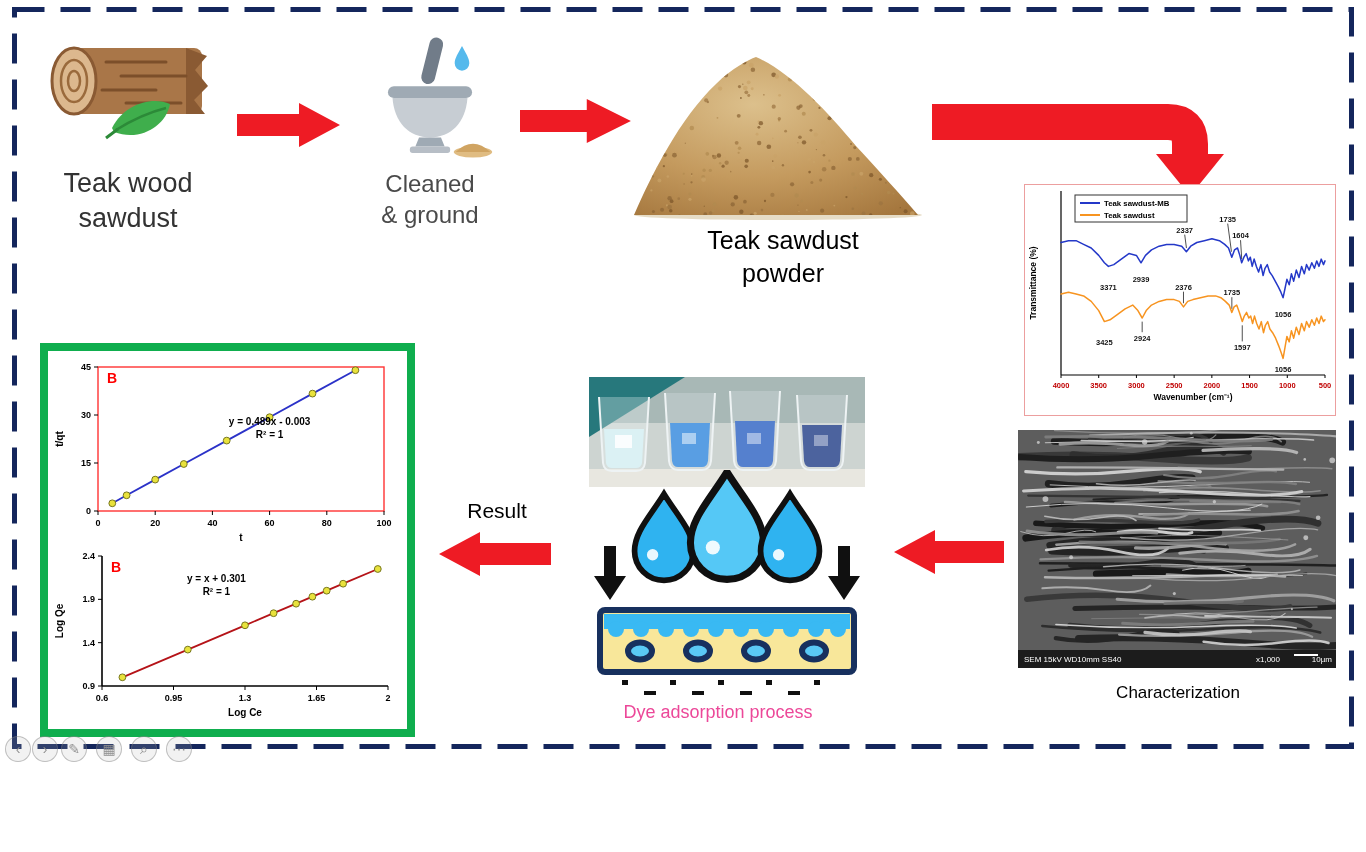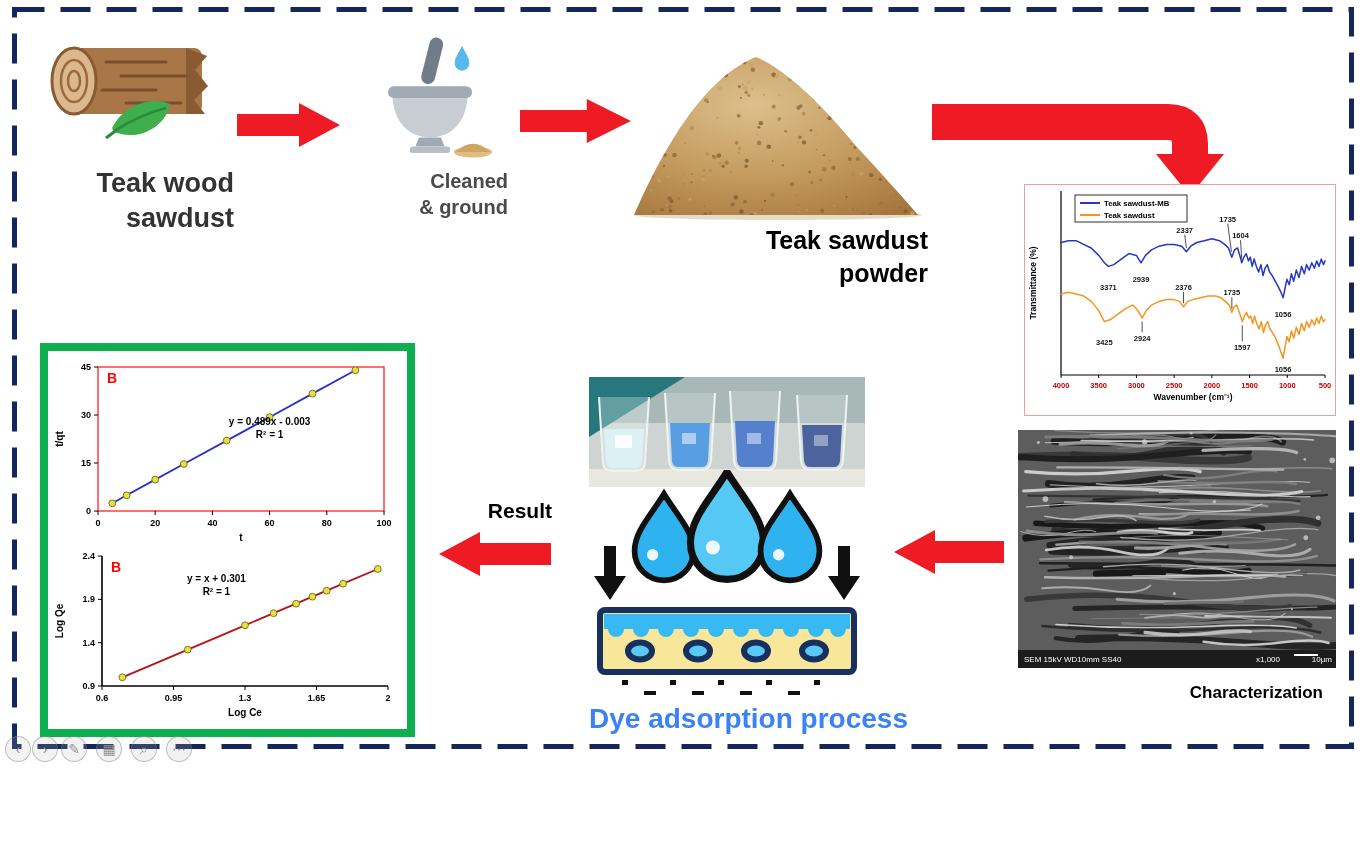--- a/index.html
+++ b/index.html
@@ -1,20 +1,20 @@
 <!DOCTYPE html>
 <html><head>
 <meta charset="utf-8">
 <style>
   *{margin:0;padding:0;box-sizing:border-box}
   html,body{width:1366px;height:852px;overflow:hidden;background:#fff}
   body{font-family:"Liberation Sans",sans-serif}
   #canvas{position:relative;width:1366px;height:852px;background:#fff}
   .abs{position:absolute}
-  .label{position:absolute;font-weight:bold;color:#111;text-align:right;white-space:pre-line;line-height:1.3}
+  .label{position:absolute;font-weight:normal;color:#111;text-align:center;white-space:pre-line;line-height:1.3}
   .chart-frame{position:absolute;border:1px solid #ec9f9f;background:#fff}
   #result-box{position:absolute;left:40px;top:343px;width:375px;height:394px;border:8px solid #0fae4e;background:#fff}
   .ctrl-btn{position:absolute;width:26px;height:26px;border-radius:50%;background:rgba(185,185,185,0.18);
     border:1px solid rgba(125,125,125,0.45);color:#8f8f8f;font-size:14px;display:flex;align-items:center;
     justify-content:center;cursor:pointer;user-select:none}
 </style>
 </head>
 <body>
 
 <div id="canvas">
@@ -51,21 +51,21 @@
       <rect x="62" y="2" width="15" height="52" rx="7.5" fill="#717c89"></rect>
     </g>
     <path d="M105,12 C101,20 97,25 97,31 a8,8 0 0 0 16,0 C113,25 109,20 105,12 Z" fill="#55b9ec"></path>
     <rect x="24" y="56" width="92" height="13" rx="6.5" fill="#9faab4"></rect>
     <path d="M29,69 L111,69 C109,96 93,112 70,112 C47,112 31,96 29,69 Z" fill="#c7cdd3"></path>
     <path d="M58,112 h24 l4,10 h-32 Z" fill="#9faab4"></path>
     <rect x="48" y="122" width="44" height="7" rx="3" fill="#b7bec6"></rect>
     <ellipse cx="117" cy="128" rx="21" ry="6" fill="#e0bc82"></ellipse>
     <path d="M98,128 Q117,110 136,128 Z" fill="#d0a462"></path>
   </svg>
-  <div class="label" style="left:352px;top:168px;width:156px;font-size:20px;color:#4a4a4a">Cleaned
+  <div class="label" style="left:352px;top:168px;width:156px;font-size:24px;color:#4a4a4a">Cleaned
 &amp; ground</div>
 
   <svg class="abs" style="left:520px;top:98px" width="112" height="46" viewBox="0 0 104 46" preserveAspectRatio="none">
     <polygon points="0,12 62,12 62,1 103,23 62,45 62,34 0,34" fill="#ee1b24"></polygon>
   </svg>
 
   <svg id="powder-svg" class="abs" style="left:628px;top:22px" width="296" height="198" viewBox="0 0 296 198">
     <defs>
       <radialGradient id="powg" cx="42%" cy="30%" r="85%">
         <stop offset="0" stop-color="#dcc08c"></stop>
@@ -585,21 +585,21 @@
         <rect x="78" y="210" width="6" height="5"></rect>
       <rect x="126" y="210" width="6" height="5"></rect>
         <rect x="174" y="210" width="6" height="5"></rect>
       <rect x="222" y="210" width="6" height="5"></rect>
       <rect x="52" y="221" width="12" height="4"></rect>
         <rect x="100" y="221" width="12" height="4"></rect>
       <rect x="148" y="221" width="12" height="4"></rect>
         <rect x="196" y="221" width="12" height="4"></rect>
     </g>
   </svg>
-  <div class="label" style="left:528px;top:701px;width:380px;font-size:28px;color:#3b82f6">Dye adsorption process</div>
+  <div class="label" style="left:528px;top:701px;width:380px;font-size:18px;color:#ec4899">Dye adsorption process</div>
 
   <div class="label" style="left:442px;top:497px;width:110px;font-size:21px;color:#000">Result</div>
   <svg class="abs" style="left:437px;top:531px" width="114" height="46" viewBox="0 0 114 46" preserveAspectRatio="none">
     <polygon points="114,12 43,12 43,1 2,23 43,45 43,34 114,34" fill="#ee1b24"></polygon>
   </svg>
 
   <div id="result-box">
     <svg id="kinetics-svg" class="abs" style="left:2px;top:4px" width="352" height="192" viewBox="0 0 352 192">
         <rect x="48" y="12" width="286" height="144" fill="none" stroke="#f33" stroke-width="1.4"></rect>
         <line x1="48" y1="156" x2="48" y2="160" stroke="#000" stroke-width="1"></line>

